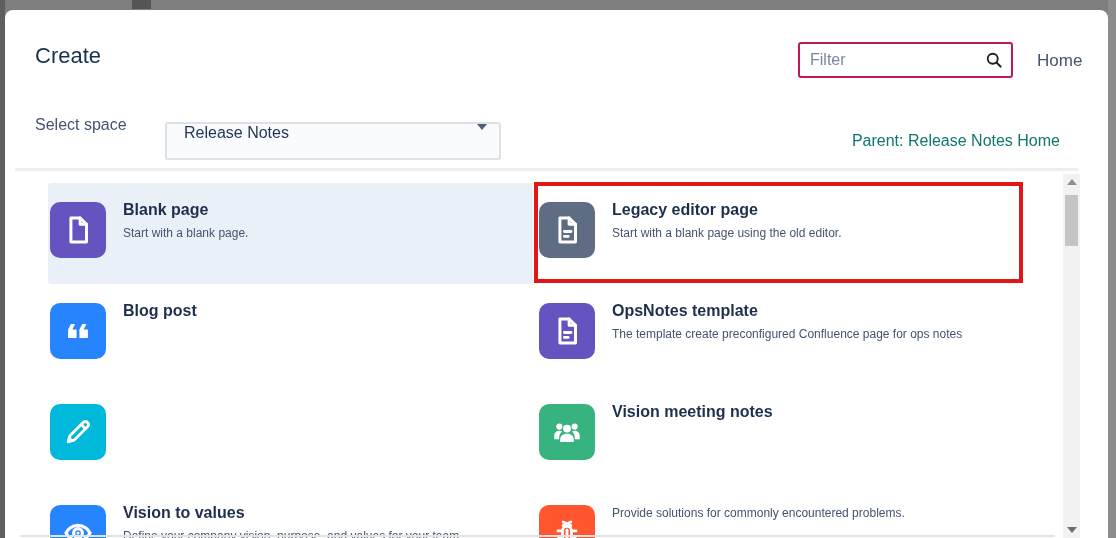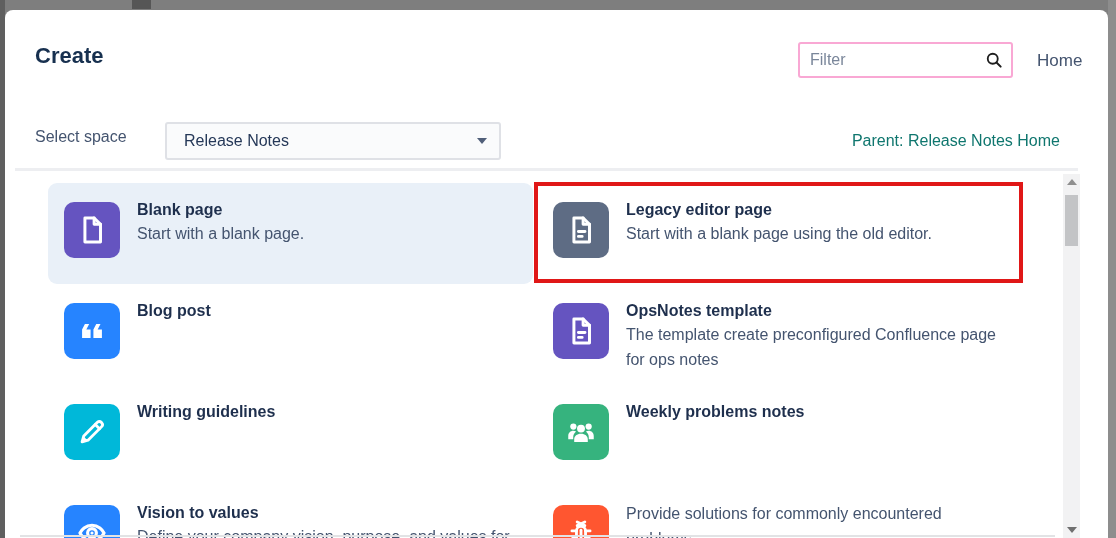--- a/index.html
+++ b/index.html
@@ -12,62 +12,62 @@
   .frame-left{position:absolute;left:0;top:0;width:5px;height:538px;background:#5f5f5f;}
   .frame-right{position:absolute;right:0;top:0;width:8px;height:538px;background:#8d8d8d;}
   .frame-top{position:absolute;left:0;top:0;width:1116px;height:10px;background:#7e7e7e;}
   .frame-tab{position:absolute;left:132px;top:0;width:19px;height:9px;background:#565656;}
 
   .dialog{
     position:absolute;left:5px;top:10px;width:1103px;height:528px;
     background:#ffffff;border-radius:8px 8px 0 0;
   }
 
-  .dlg-title{position:absolute;left:30px;top:33px;font-size:22px;font-weight:bold;color:#17304f;}
+  .dlg-title{position:absolute;left:30px;top:33px;font-size:22px;font-weight:normal;color:#17304f;}
 
   .filter-box{
     position:absolute;left:793px;top:32px;width:215px;height:36px;
-    border:2px solid #f9a8d4;border-radius:3px;background:#fff;box-sizing:border-box;
+    border:2px solid #be185d;border-radius:3px;background:#fff;box-sizing:border-box;
   }
   .filter-box input{
     position:absolute;left:0;top:0;width:100%;height:100%;border:0;outline:0;
     padding:0 36px 0 10px;font-size:16px;color:#344563;background:transparent;box-sizing:border-box;
     font-family:"Liberation Sans",sans-serif;
   }
   .filter-box input::placeholder{color:#7a869a;opacity:1;}
   .search-ic{position:absolute;right:7px;top:6px;width:20px;height:20px;}
 
   .help-link{position:absolute;left:1032px;top:41px;font-size:17px;color:#44546f;text-decoration:none;cursor:pointer;}
 
-  .space-label{position:absolute;left:30px;top:108px;height:38px;line-height:38px;font-size:16px;color:#44546f;}
+  .space-label{position:absolute;left:30px;top:96px;height:38px;line-height:38px;font-size:16px;color:#44546f;}
   .space-select{
     position:absolute;left:160px;top:112px;width:336px;height:38px;box-sizing:border-box;
     background:#fafbfc;border:2px solid #dfe1e6;border-radius:3px;cursor:pointer;
-    display:flex;align-items:center;padding:0 12px 0 17px;
+    display:flex;align-items:flex-start;padding:0 12px 0 17px;
   }
   .space-select .val{flex:1;font-size:16px;color:#253858;}
   .caret-down{width:0;height:0;border-left:5px solid transparent;border-right:5px solid transparent;border-top:6px solid #505f79;}
 
   .parent-label{position:absolute;right:48px;top:112px;height:38px;line-height:38px;font-size:16px;color:#0f766e;}
 
   .divider{position:absolute;left:10px;top:158px;width:1063px;height:3px;background:#edeef1;}
 
   .tpl-list{
     position:absolute;left:0;top:164px;width:1058px;bottom:0;overflow:hidden;
     padding:9px 0 0 43px;box-sizing:border-box;
     display:grid;grid-template-columns:485px 485px;grid-auto-rows:101px;column-gap:4px;row-gap:0;
   }
-  .card{display:flex;align-items:flex-start;padding:19px 0 0 16px;border-radius:9px;box-sizing:border-box;cursor:pointer;}
+  .card{display:flex;align-items:flex-start;padding:19px 0 0 2px;border-radius:3px;box-sizing:border-box;cursor:pointer;}
   .card .tpl-icon{
     width:56px;height:56px;border-radius:10px;flex:none;margin-right:17px;
     display:flex;align-items:center;justify-content:center;
   }
   .card .txt{margin-top:-4px;}
   .card .tpl-name{font-size:16px;font-weight:bold;color:#1e2f4d;line-height:23px;}
-  .card .tpl-desc{font-size:16px;color:#44546f;line-height:25px;max-width:386px;}
+  .card .tpl-desc{font-size:12px;color:#44546f;line-height:25px;max-width:386px;}
 
   .red-annotation{
     position:absolute;left:529px;top:172px;width:489px;height:101px;box-sizing:border-box;
     border:4px solid #e01717;pointer-events:none;
   }
 
   .bottom-hairline{position:absolute;left:15px;top:525px;width:1035px;height:2px;background:#e2e3e5;}
 
   .vscroll{position:absolute;left:1058px;top:164px;width:17px;bottom:0;background:#f2f2f3;}
   .vscroll .btn{position:absolute;left:0;width:17px;height:15px;display:flex;align-items:center;justify-content:center;cursor:pointer;}
@@ -174,37 +174,36 @@
       <span class="tpl-icon" style="background: rgb(0, 184, 217);">
         <svg width="34" height="34" viewBox="0 0 24 24">
           <g fill="none" stroke="#fff" stroke-width="2" stroke-linecap="round" stroke-linejoin="round">
             <path d="M5 19 l1.2-4.2 L15.8 5.2 a2 2 0 0 1 2.8 0 l0.2 0.2 a2 2 0 0 1 0 2.8 L9.2 17.8 5 19z"></path>
             <path d="M14.3 6.7 l3 3"></path>
           </g>
           <path d="M5 19 l1.1-3.8 2.7 2.7z" fill="#fff"></path>
         </svg>
       </span>
       <div class="txt">
-        <div class="tpl-name">Writing guidelines</div>
       </div>
     </div>
 
     <div class="card">
       <span class="tpl-icon" style="background: rgb(54, 179, 126);">
         <svg width="34" height="34" viewBox="0 0 24 24" fill="#fff">
           <circle cx="6.6" cy="8.2" r="2.2"></circle>
           <path d="M6.6 11.2c.7 0 1.3.1 1.9.4-1.2 1-2 2.4-2 4.1v1.4H3v-2.3c0-2 1.5-3.6 3.6-3.6z"></path>
           <circle cx="17.4" cy="8.2" r="2.2"></circle>
           <path d="M17.4 11.2c-.7 0-1.3.1-1.9.4 1.2 1 2 2.4 2 4.1v1.4H21v-2.3c0-2-1.5-3.6-3.6-3.6z"></path>
           <circle cx="12" cy="9.6" r="2.8"></circle>
           <path d="M12 13.2c2.9 0 4.8 1.6 4.8 4v1.9H7.2v-1.9c0-2.4 1.9-4 4.8-4z"></path>
         </svg>
       </span>
       <div class="txt">
-        <div class="tpl-name">Weekly problems notes</div>
+        <div class="tpl-name">Vision meeting notes</div>
       </div>
     </div>
 
     <div class="card">
       <span class="tpl-icon" style="background: rgb(38, 132, 255);">
         <svg width="34" height="34" viewBox="0 0 24 24">
           <path d="M12 6.5 c4.5 0 7.5 3.5 8.5 5.5 -1 2 -4 5.5 -8.5 5.5 s-7.5-3.5-8.5-5.5 c1-2 4-5.5 8.5-5.5z" fill="none" stroke="#fff" stroke-width="2.2" stroke-linejoin="round"></path>
           <circle cx="12" cy="12" r="3.1" fill="none" stroke="#fff" stroke-width="2.2"></circle>
           <circle cx="12" cy="12" r="1.1" fill="#fff"></circle>
         </svg>

